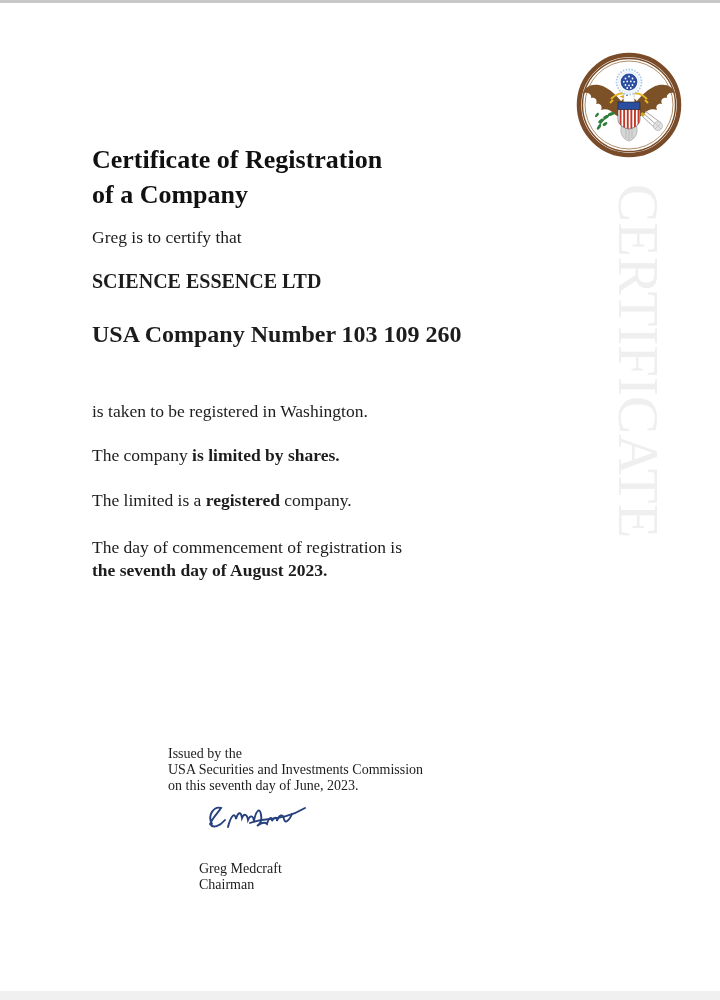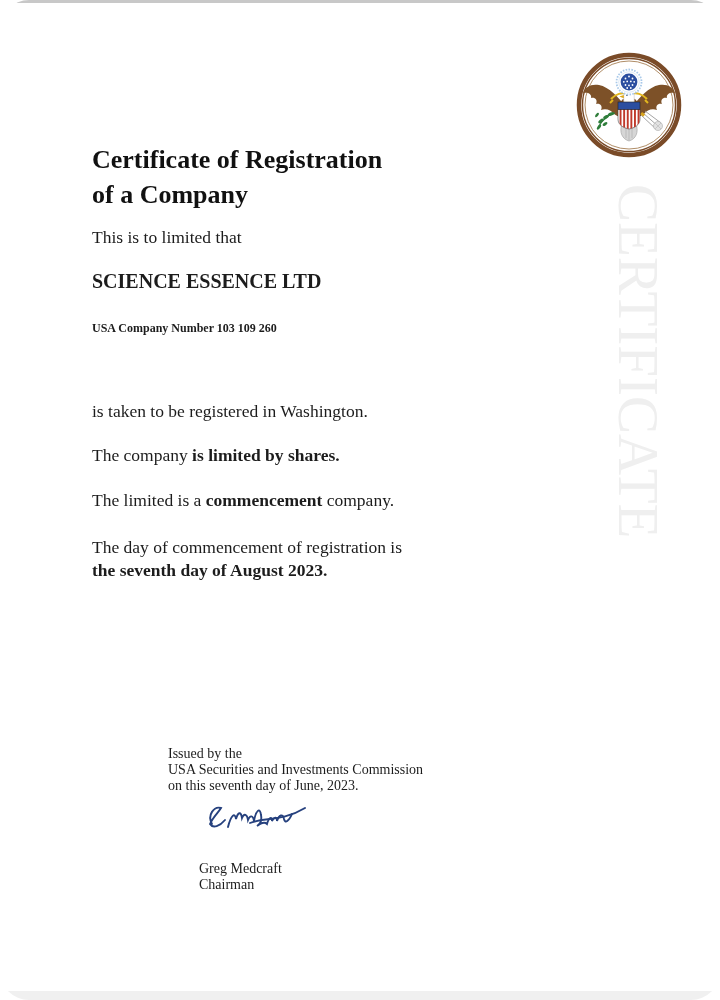--- a/index.html
+++ b/index.html
@@ -4,21 +4,20 @@
 <style>
   html, body { margin: 0; padding: 0; background: #ffffff; }
   #page {
     position: relative;
     width: 720px;
     height: 1000px;
     background: #ffffff;
     overflow: hidden;
     font-family: "Liberation Serif", "DejaVu Serif", serif;
     color: #1c1c1c;
-    border-radius: 29px;
   }
   .abs { position: absolute; }
   #top-bar { left: 0; top: 0; width: 720px; height: 3px; background: #c8c8c8; }
   #bottom-bar { left: 0; top: 991px; width: 720px; height: 9px; background: #f0f0f0; }
 
   #watermark {
     left: 606px; top: 184px;
     writing-mode: vertical-rl;
     font-size: 57px;
     line-height: 1.1;
@@ -28,21 +27,21 @@
   }
 
   #title {
     left: 92px; top: 142px;
     font-size: 26px; font-weight: bold; line-height: 35px;
     color: #111111;
   }
   .body-line { left: 92px; font-size: 17.5px; }
   #intro          { top: 227px; }
   #company-name   { top: 270px; font-size: 20px; font-weight: bold; text-align: center; }
-  #company-number { top: 321px; font-size: 12px; font-weight: bold; }
+  #company-number { top: 321px; font-size: 24px; font-weight: bold; }
   #registered-1   { top: 365px; }
   #registered-2   { top: 401px; }
   #limited        { top: 445px; }
   #proprietary    { top: 490px; }
   #commencement   { top: 536px; line-height: 22.5px; }
   .b { font-weight: bold; }
 
   #issuer-block {
     left: 168px; top: 746px;
     font-size: 14px; line-height: 16.2px;
@@ -135,35 +134,35 @@
       <circle cx="52.2" cy="37" r="0.9"></circle>
       <circle cx="55.8" cy="37" r="0.9"></circle>
     </g>
   </svg>
 
   <div id="title" class="abs">
     <span>Certificate of Registration</span><br>
     <span>of a Company</span>
   </div>
 
-  <div id="intro" class="abs body-line">This is to limited that</div>
+  <div id="intro" class="abs body-line">Greg is to certify that</div>
 
   <div id="company-name" class="abs body-line">SCIENCE ESSENCE LTD</div>
 
   <div id="company-number" class="abs body-line">USA Company Number 103 109 260</div>
 
 
   <div id="registered-2" class="abs body-line">is taken to be registered in Washington.</div>
 
   <div id="limited" class="abs body-line">
     <span>The company </span><span class="b">is limited by shares.</span>
   </div>
 
   <div id="proprietary" class="abs body-line">
-    <span>The limited is a </span><span class="b">commencement</span><span> company.</span>
+    <span>The limited is a </span><span class="b">registered</span><span> company.</span>
   </div>
 
   <div id="commencement" class="abs body-line">
     <span>The day of commencement of registration is</span><br>
     <span class="b">the seventh day of August 2023.</span>
   </div>
 
   <div id="issuer-block" class="abs">
     <span>Issued by the</span><br>
     <span>USA Securities and Investments Commission</span><br>

